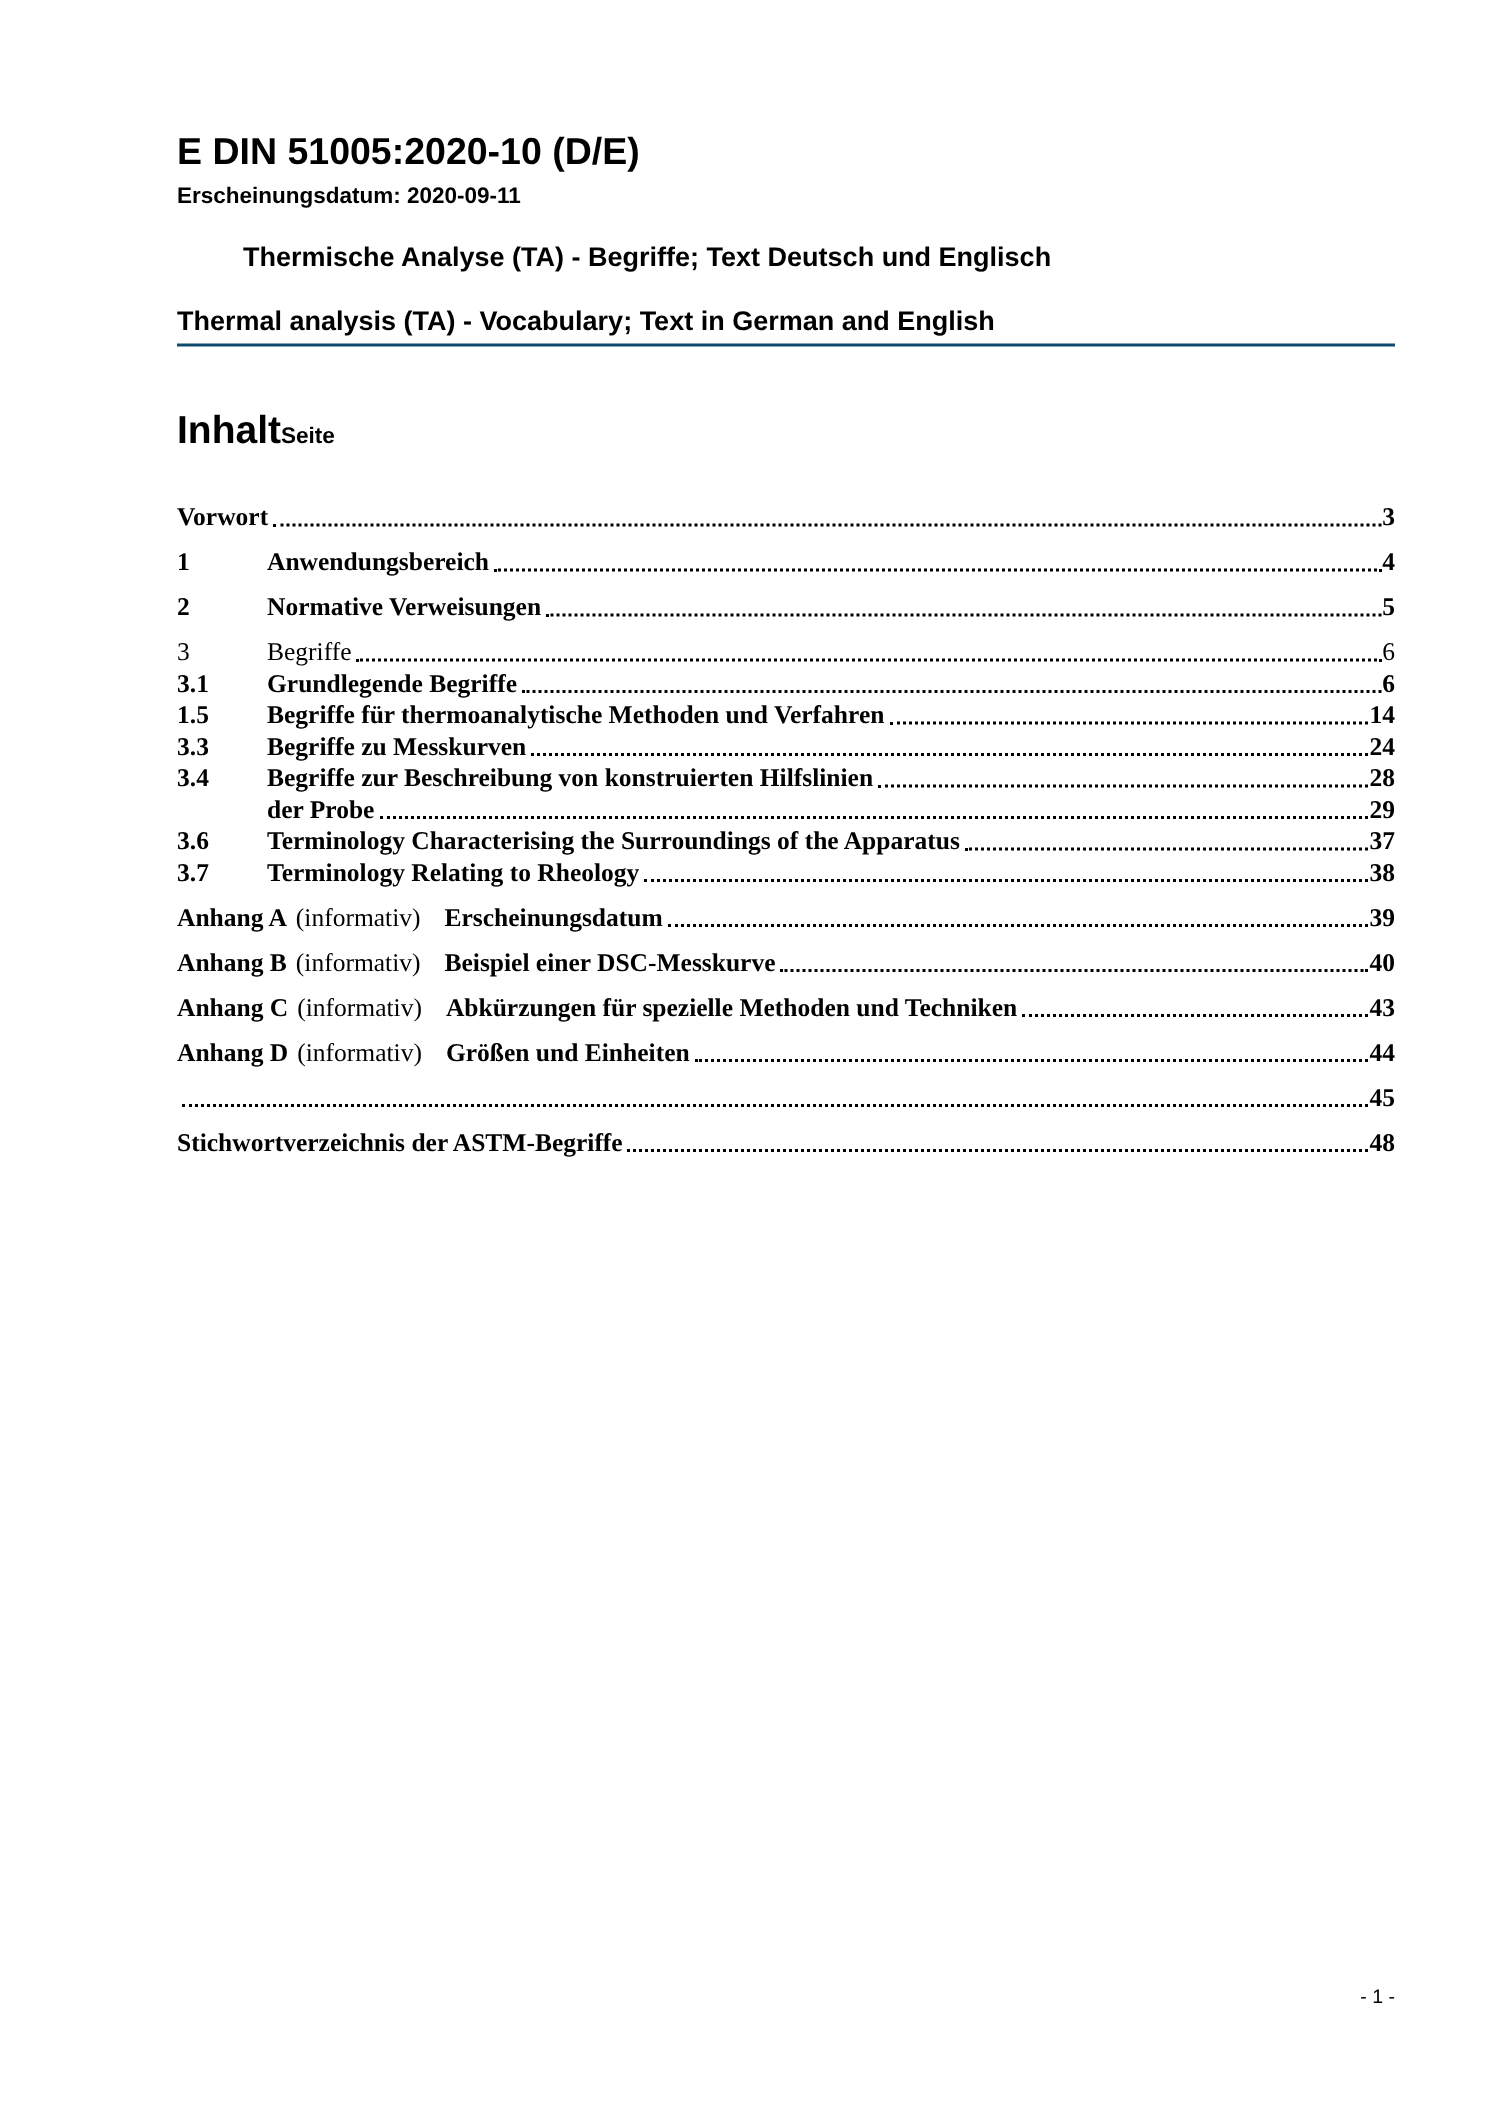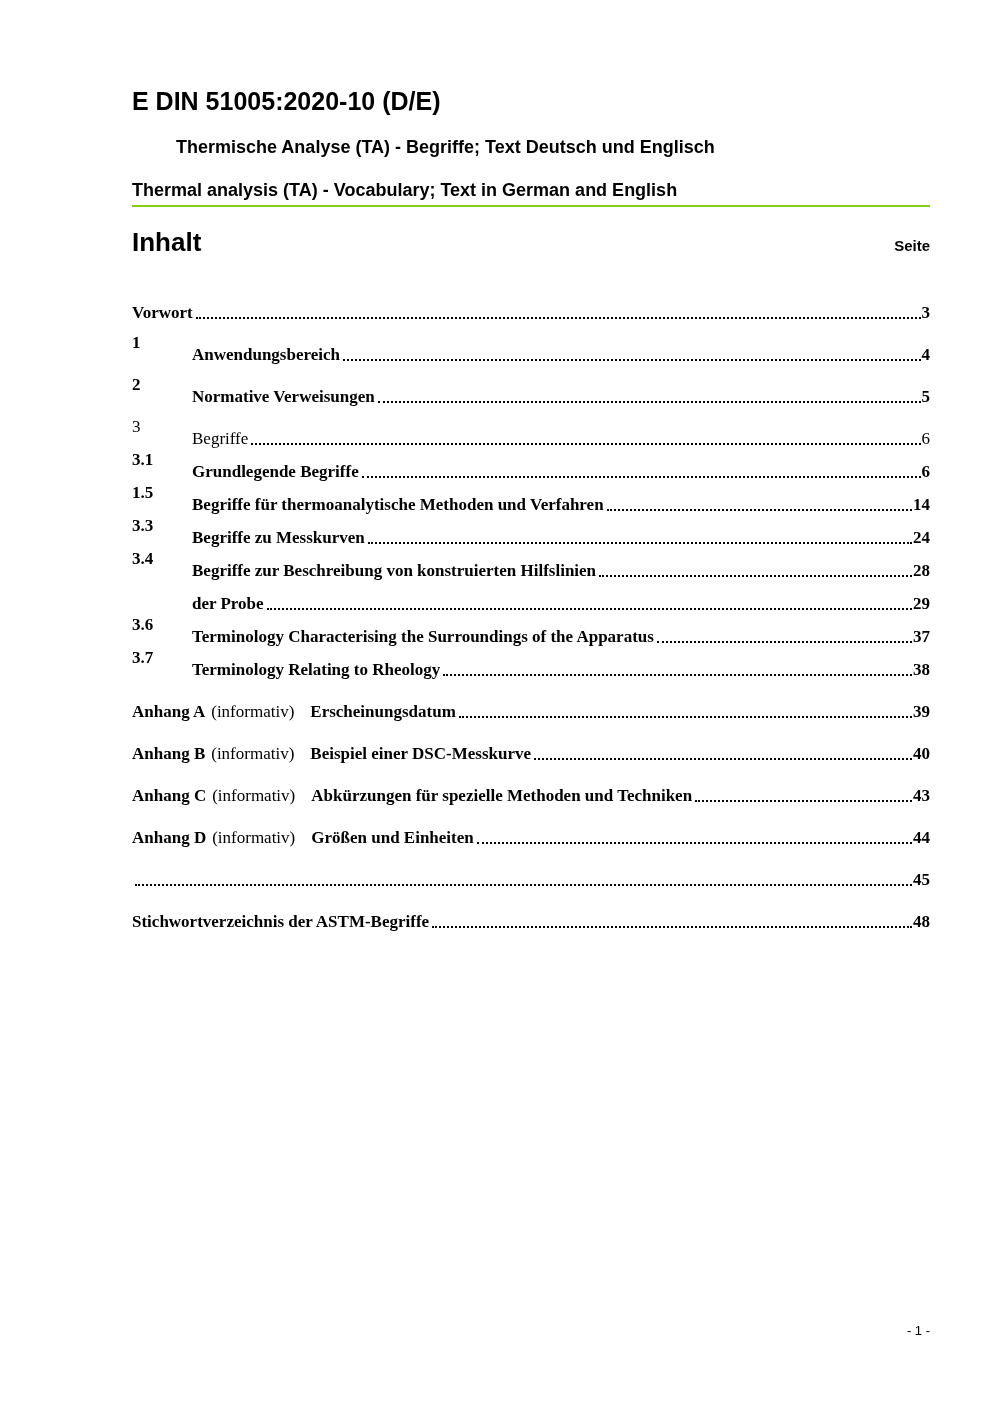--- a/index.html
+++ b/index.html
@@ -12,21 +12,21 @@
     color: #000;
   }
   .page {
     position: absolute;
     inset: 0;
     background: #fff;
     overflow: hidden;
   }
   .content {
     position: absolute;
-    left: 132px;
+    left: 118px;
     right: 62px;
     top: 0;
     padding-top: 86px;
   }
   .doc-number {
     font-size: 25px;
     font-weight: bold;
     line-height: 30px;
     letter-spacing: 0;
   }
@@ -42,26 +42,25 @@
     font-weight: bold;
     line-height: 22px;
     margin-left: 44px;
   }
   .title-en {
     margin-top: 21px;
     font-size: 18px;
     font-weight: bold;
     line-height: 22px;
     padding-bottom: 4px;
-    border-bottom: 2px solid #84cc16;
+    border-bottom: 2px solid #0c4a6e;
   }
   .toc-header {
-    margin-top: 20px;
+    margin-top: 40px;
     display: flex;
-    justify-content: space-between;
     align-items: baseline;
   }
   .toc-heading {
     font-size: 26px;
     font-weight: bold;
     line-height: 30px;
   }
   .toc-seite {
     font-size: 15px;
     font-weight: bold;
@@ -80,21 +79,20 @@
     font-weight: normal;
   }
   .toc-num {
     flex: 0 0 60px;
     width: 60px;
   }
   .toc-body {
     flex: 1;
     display: flex;
     min-width: 0;
-    margin-top: 12px;
   }
   .toc-label { white-space: nowrap; }
   .toc-infix {
     font-weight: normal;
     margin-left: 6px;
     white-space: nowrap;
   }
   .anhang-title { margin-left: 16px; }
   .toc-leader {
     flex: 1;
@@ -112,20 +110,21 @@
     line-height: 16px;
     color: #000;
   }
 </style>
 </head>
 <body>
 
 <div class="page">
   <div class="content">
     <div class="doc-number">E DIN 51005:2020-10 (D/E)</div>
+    <div class="release">Erscheinungsdatum: 2020-09-11</div>
     <div class="title-de">Thermische Analyse (TA) - Begriffe; Text Deutsch und Englisch</div>
     <div class="title-en">Thermal analysis (TA) - Vocabulary; Text in German and English</div>
     <div class="toc-header">
       <span class="toc-heading">Inhalt</span>
       <span class="toc-seite">Seite</span>
     </div>
     <div class="toc">
         <div class="toc-group">
           <div class="toc-row">
             <div class="toc-body">

